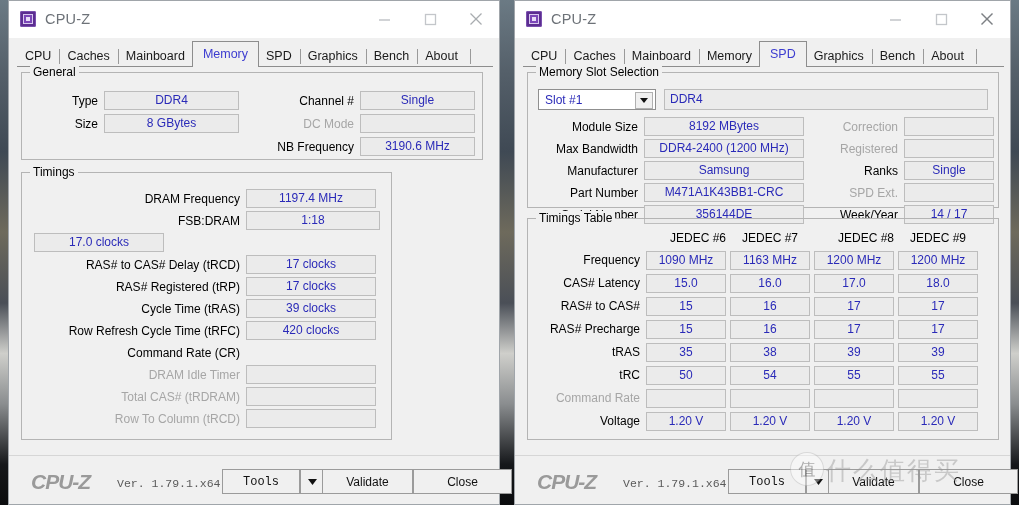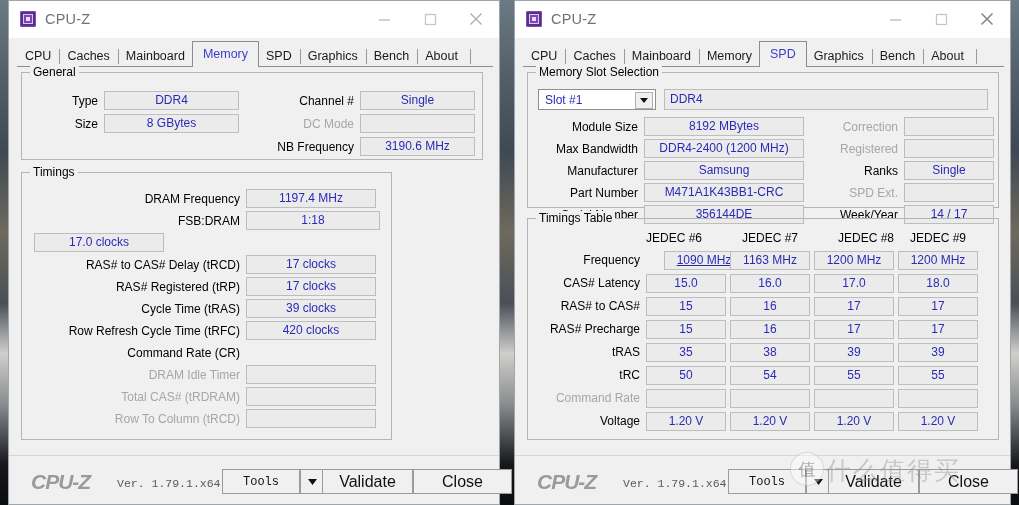--- a/index.html
+++ b/index.html
@@ -114,21 +114,21 @@
     font-size:21px;font-weight:bold;font-style:italic;color:#9a9a9a;letter-spacing:-1px;
   }
   .ver{
     position:absolute;left:108px;top:21px;
     font-family:"Liberation Mono", monospace;font-size:11.5px;color:#5a5a5a;
   }
   .btn{
     position:absolute;top:13px;height:25px;box-sizing:border-box;
     background:#f0f0f0;border:1px solid #9b9b9b;
     display:flex;align-items:center;justify-content:center;
-    font-size:16px;color:#111;
+    font-size:12px;color:#111;
   }
   .btn.tools{font-family:"Liberation Mono", monospace;font-size:12px;}
   .btn.drop{width:24px;}
 
   
   .watermark{
     position:absolute;right:8px;bottom:6px;
     width:230px;height:46px;pointer-events:none;
     opacity:.52;
   }
@@ -371,28 +371,28 @@
           <div class="row" style="left: 282px; top: 132px;">
             <div class="lbl" style="width: 88px;">Week/Year</div>
             <div class="fld" style="width: 90px; margin-left: 6px;">14 / 17</div>
           </div>
         </div>
     </div>
 
     <div class="gb" style="left:12px;top:152px;width:472px;height:222px;">
       <div class="gbt">Timings Table</div>
       <div id="tt-headers">
-          <div style="position: absolute; top: 12px; left: 118px; width: 80px; text-align: left; font-size: 12px; color: rgb(0, 0, 0);">JEDEC #6</div>
+          <div style="position: absolute; top: 12px; left: 118px; width: 80px; text-align: right; font-size: 12px; color: rgb(0, 0, 0);">JEDEC #6</div>
           <div style="position: absolute; top: 12px; left: 202px; width: 80px; text-align: center; font-size: 12px; color: rgb(0, 0, 0);">JEDEC #7</div>
           <div style="position: absolute; top: 12px; left: 286px; width: 80px; text-align: right; font-size: 12px; color: rgb(0, 0, 0);">JEDEC #8</div>
           <div style="position: absolute; top: 12px; left: 370px; width: 80px; text-align: center; font-size: 12px; color: rgb(0, 0, 0);">JEDEC #9</div>
         </div>
       <div id="tt-rows">
           <div class="lbl" style="position: absolute; top: 34px; left: 4px; width: 108px;">Frequency</div>
-          <div class="fld" style="position: absolute; top: 32px; left: 136px; width: 80px; text-decoration: underline;">1090 MHz</div>
+          <div class="fld" style="position: absolute; top: 32px; left: 118px; width: 80px;">1090 MHz</div>
           <div class="fld" style="position: absolute; top: 32px; left: 202px; width: 80px;">1163 MHz</div>
           <div class="fld" style="position: absolute; top: 32px; left: 286px; width: 80px;">1200 MHz</div>
           <div class="fld" style="position: absolute; top: 32px; left: 370px; width: 80px;">1200 MHz</div>
           <div class="lbl" style="position: absolute; top: 57px; left: 4px; width: 108px;">CAS# Latency</div>
           <div class="fld" style="position: absolute; top: 55px; left: 118px; width: 80px;">15.0</div>
           <div class="fld" style="position: absolute; top: 55px; left: 202px; width: 80px;">16.0</div>
           <div class="fld" style="position: absolute; top: 55px; left: 286px; width: 80px;">17.0</div>
           <div class="fld" style="position: absolute; top: 55px; left: 370px; width: 80px;">18.0</div>
           <div class="lbl" style="position: absolute; top: 80px; left: 4px; width: 108px;">RAS# to CAS#</div>
           <div class="fld" style="position: absolute; top: 78px; left: 118px; width: 80px;">15</div>

